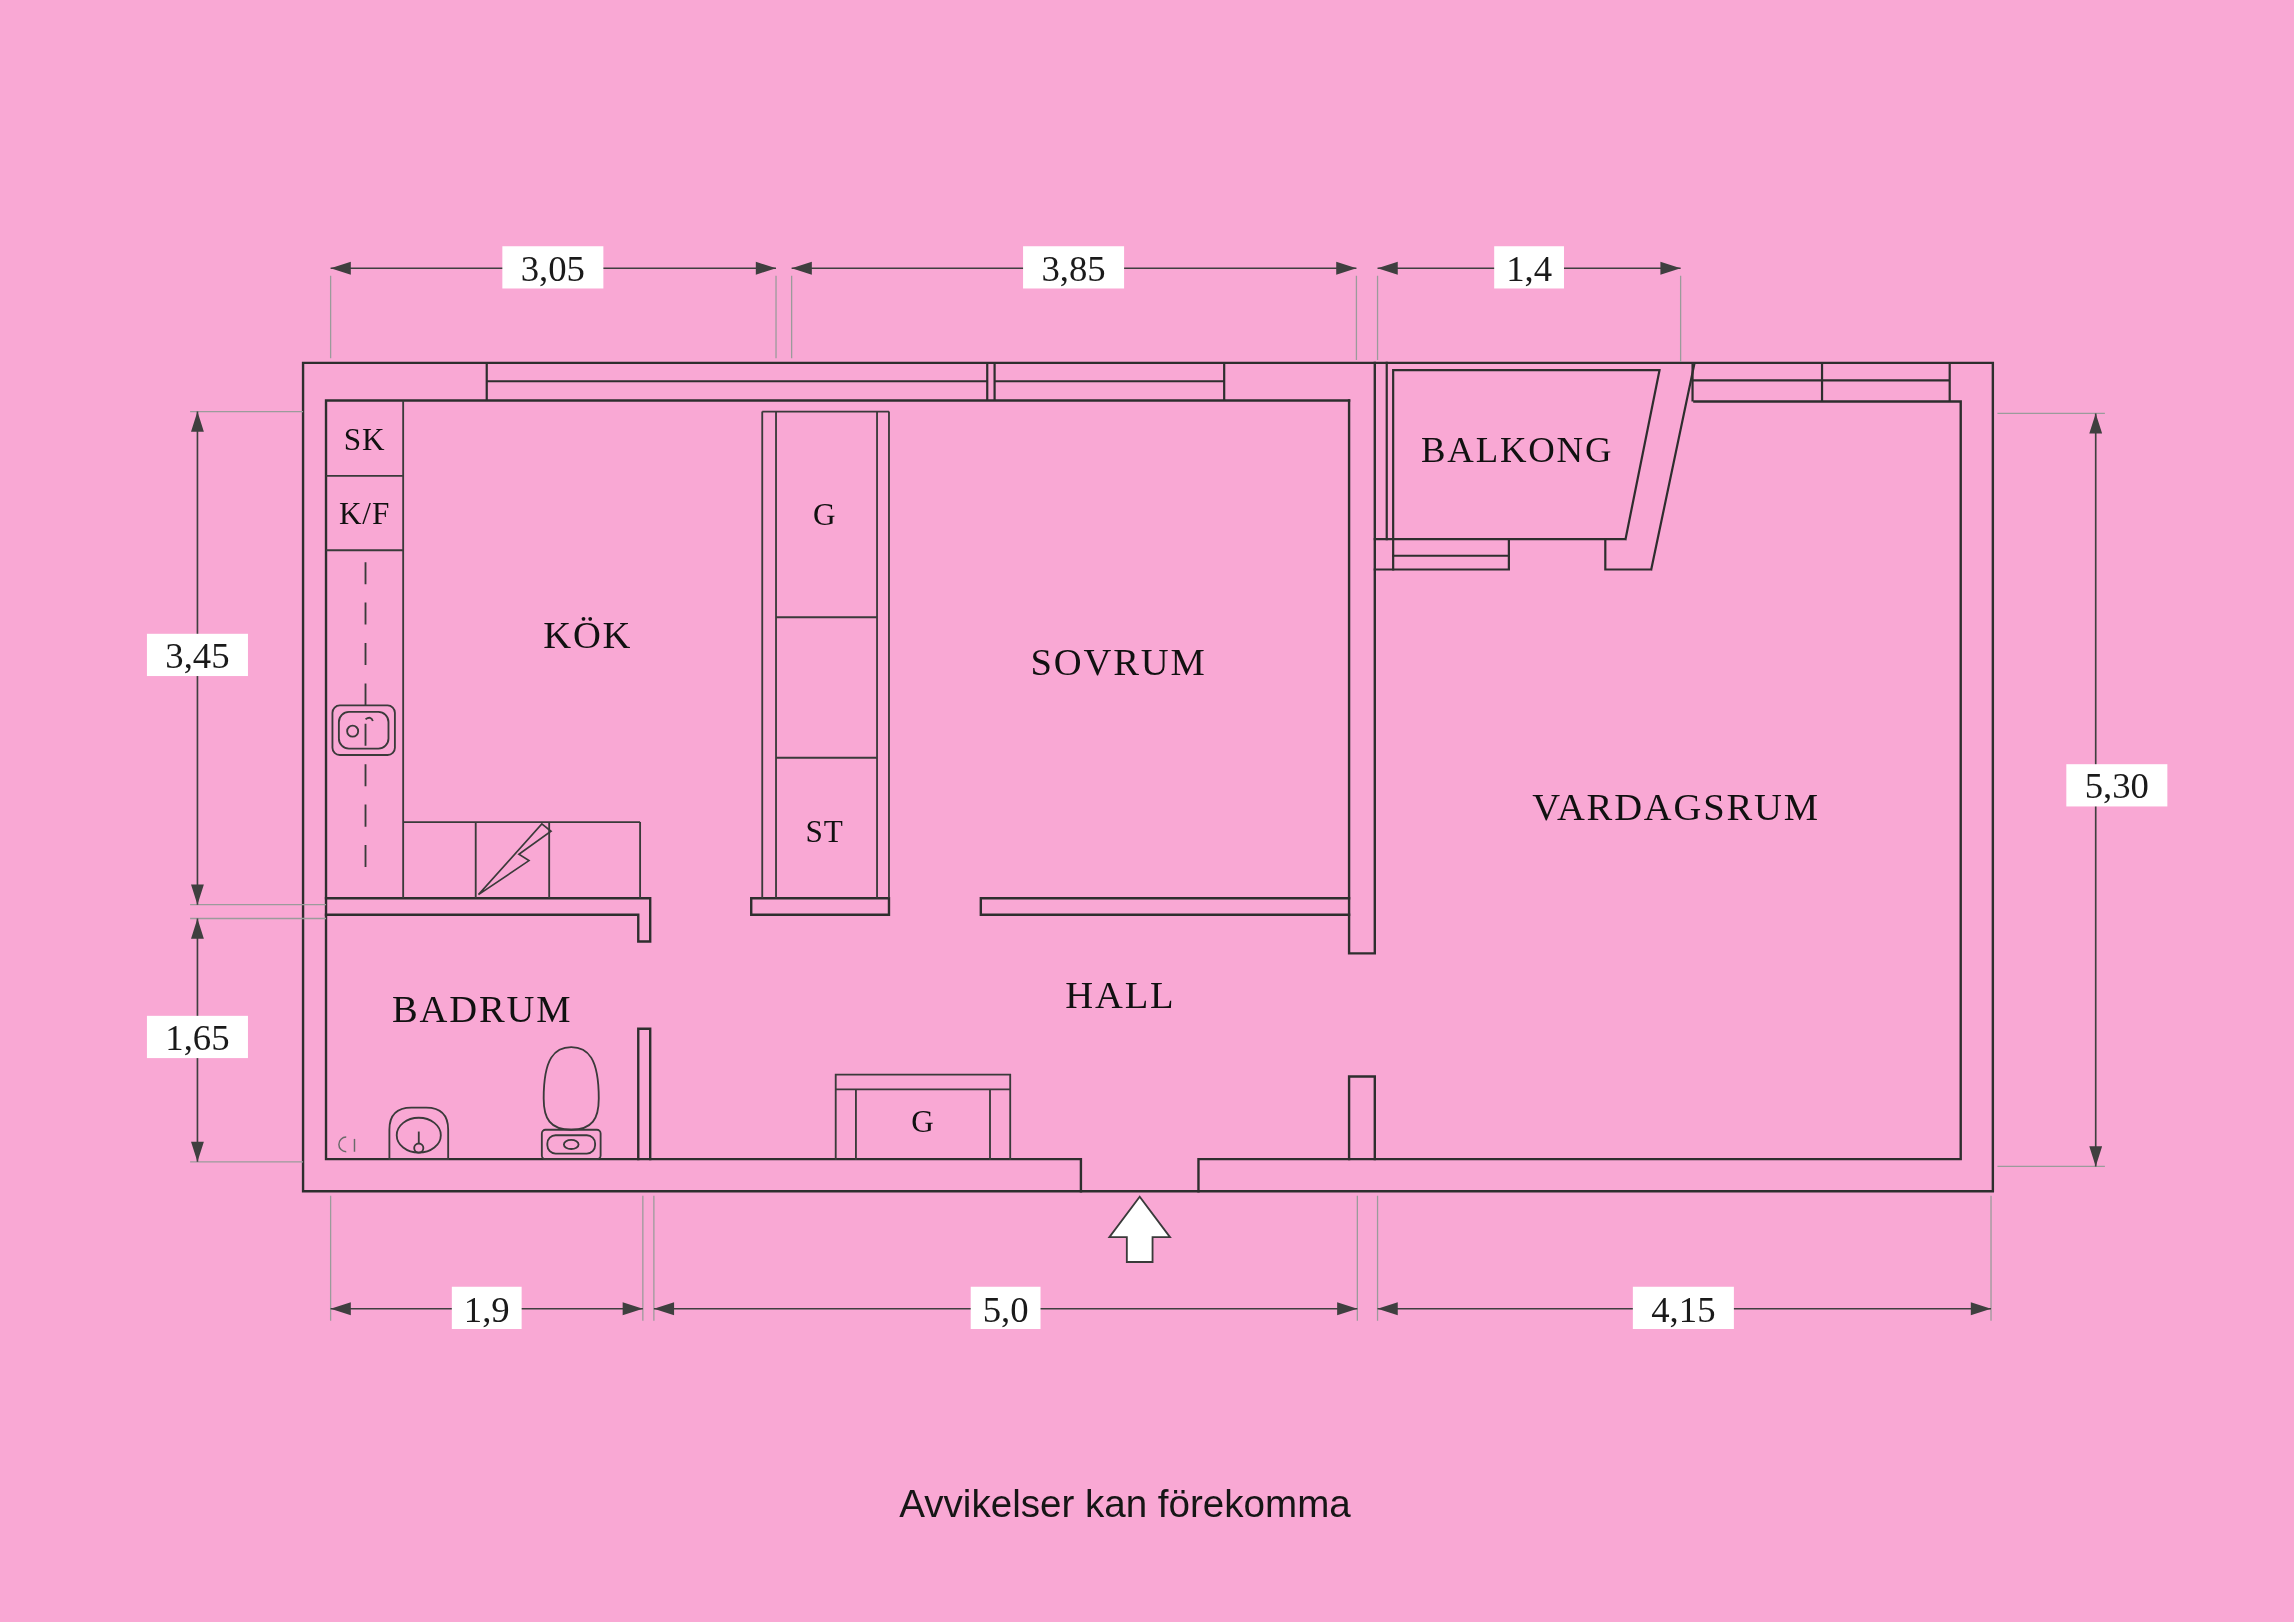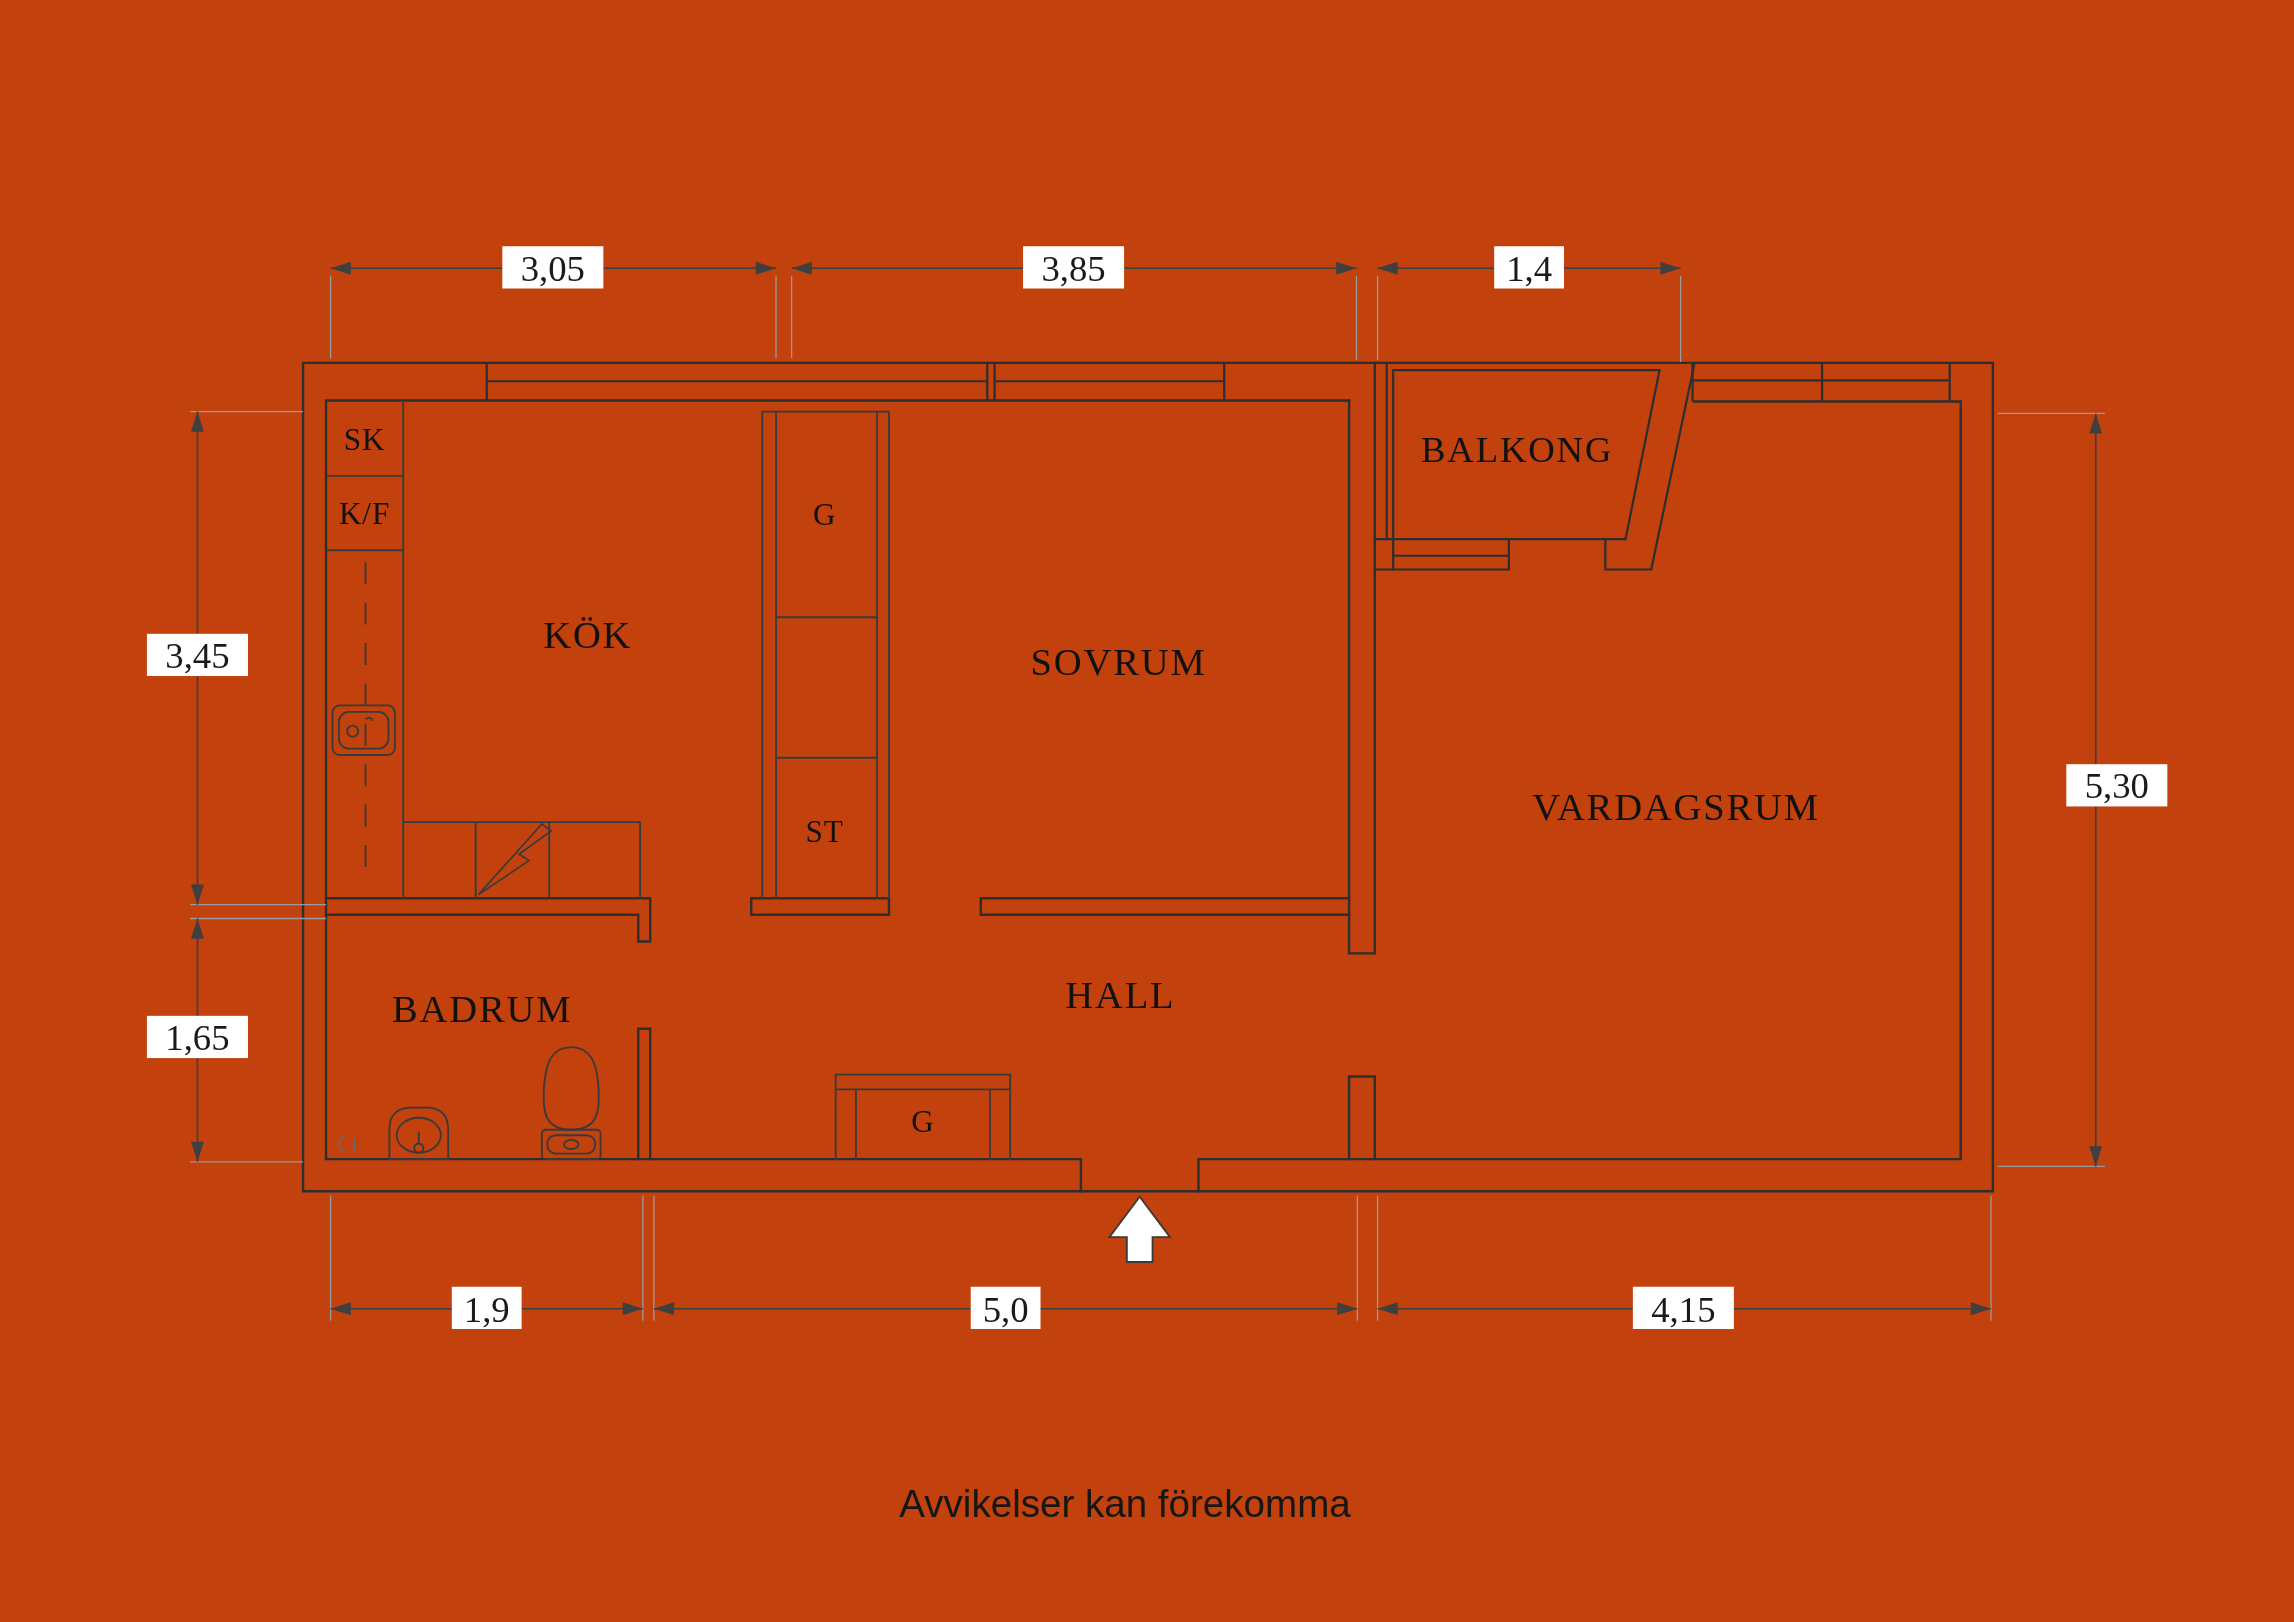--- a/index.html
+++ b/index.html
@@ -1,16 +1,16 @@
 <!DOCTYPE html>
 <html style="font-size:14.7px"><head>
 <meta charset="utf-8">
 <style>
   html,body{margin:0;padding:0;background:#ffffff;}
-  .page{position:relative;width:2295px;height:1623px;background:#c2410c;overflow:hidden;}
+  .page{position:relative;width:2295px;height:1623px;background:#f9a8d4;overflow:hidden;}
   svg{position:absolute;left:0;top:0;}
   .room-label{font-family:"Liberation Serif","DejaVu Serif",serif;font-size:42px;fill:#111;letter-spacing:2px;}
   .closet-label{font-family:"Liberation Serif","DejaVu Serif",serif;font-size:34px;fill:#111;letter-spacing:1px;}
   .dim-label{font-family:"Liberation Serif","DejaVu Serif",serif;font-size:40px;fill:#1a1a1a;}
   .footer-label{font-family:"Liberation Sans","DejaVu Sans",sans-serif;font-size:42px;fill:#161616;}
   text{text-anchor:middle;}
 </style>
 </head>
 <body>
 

